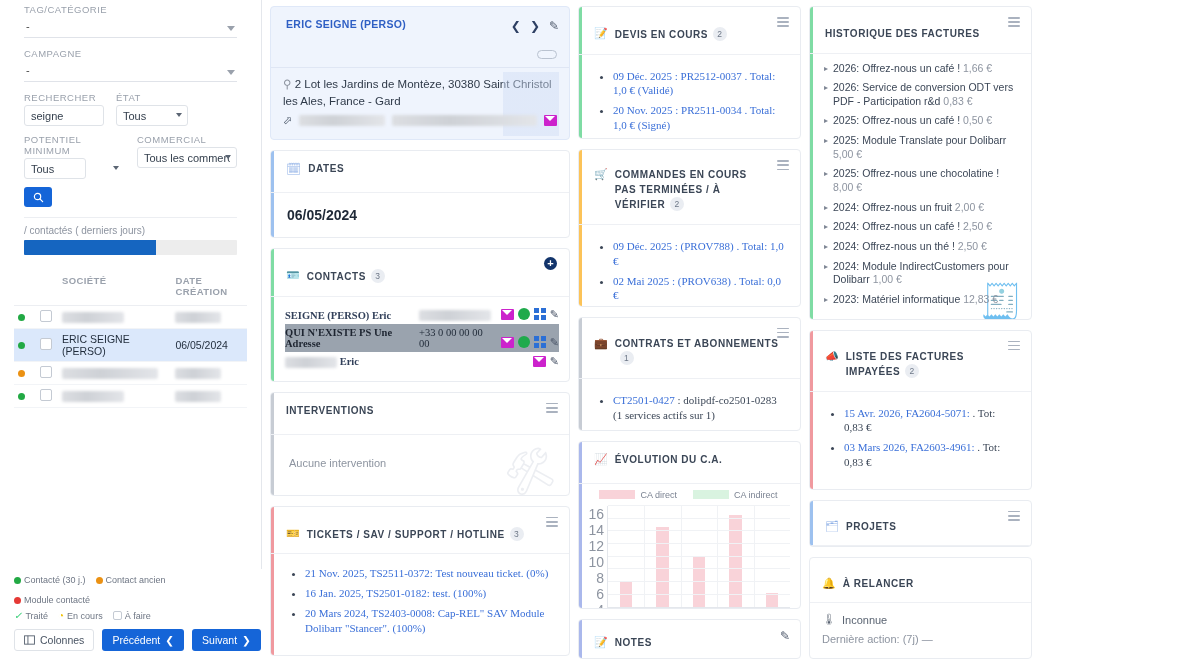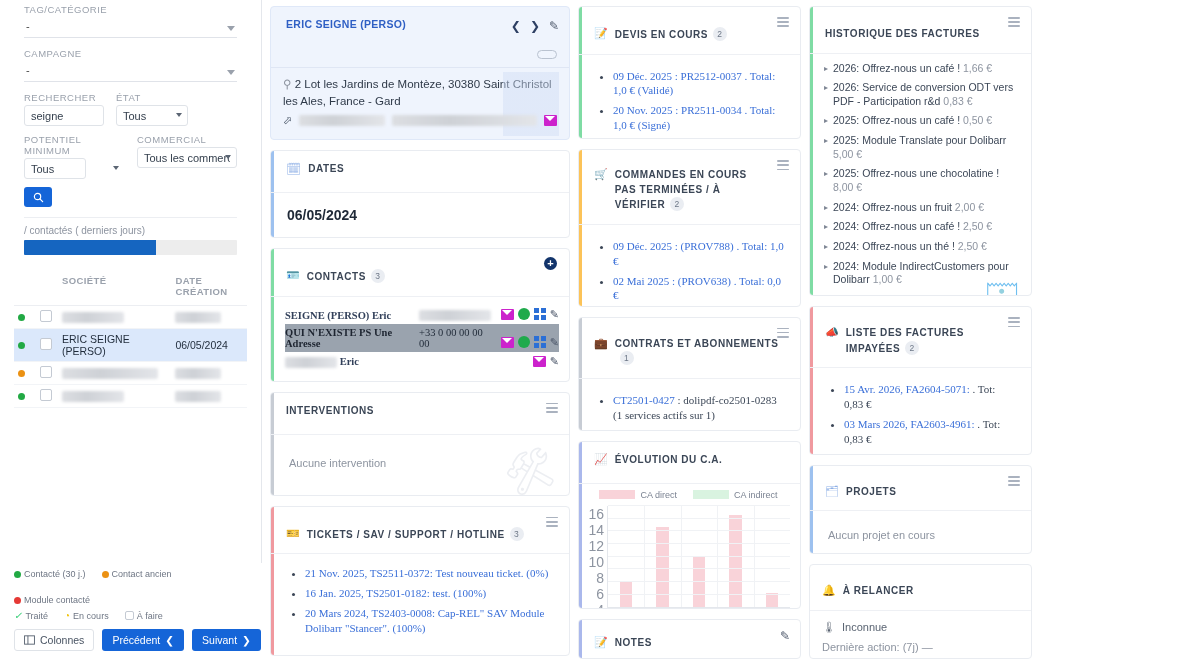--- a/index.html
+++ b/index.html
@@ -82,21 +82,21 @@
   .cb {
     width: 12px; height: 12px; border: 1px solid #c4cad3;
     border-radius: 2px; background: #fff; display: inline-block; cursor: pointer;
   }
   .blur { display: inline-block; height: 11px; border-radius: 2px;
           background: linear-gradient(90deg,#dcdee2,#ced1d6 40%,#e3e5e9);
           filter: blur(1.6px); vertical-align: middle; }
 
   .legend { position: absolute; left: 0; bottom: 0; width: 262px;
             padding: 6px 14px 8px; background: #fff; }
-  .legend-row { display: flex; gap: 16px; align-items: center;
+  .legend-row { display: flex; gap: 10px; align-items: center;
                 font-size: 9px; color: #6e7684; margin-bottom: 5px; flex-wrap: wrap; }
   .legend-row .li { display: flex; align-items: center; gap: 3px; }
   .lg-check { color: #2ecc71; font-size: 10px; }
   .lg-circ { color: #f1c40f; font-size: 10px; }
   .lg-sq { width: 9px; height: 9px; border: 1px solid #c4cad3; border-radius: 2px; display: inline-block; }
   .pager { display: flex; gap: 8px; align-items: center; padding-top: 3px; }
   .btn-col {
     border: 1px solid #dfe3e8; background: #fff; border-radius: 3px;
     font-size: 10.5px; color: #45506180; color: #495463; padding: 4px 9px;
     display: flex; align-items: center; gap: 5px; cursor: pointer;
@@ -697,21 +697,20 @@
         <div class="accent" style="background:#9dc1ef"></div>
         <div class="card-head" style="padding-top:19px">
           <span style="font-size:11px;color:#8fb0e6">🗂</span>
           <span class="card-title">PROJETS</span>
           <span class="hamb">
               <i></i>
               <i></i>
               <i></i>
             </span>
         </div>
-        <div class="card-body muted" style="padding:18px 14px 20px 18px">Aucun projet en cours</div>
       </div>
 
       <div class="card">
         <div class="card-head" style="padding-top:19px;padding-left:12px">
           <span style="font-size:11px;color:#4a5568">🔔</span>
           <span class="card-title">À RELANCER</span>
         </div>
         <div class="card-body" style="padding:10px 14px 14px 12px">
           <div style="display:flex;align-items:center;gap:6px;color:#5a6472">
             <span style="font-size:11px">🌡</span>

